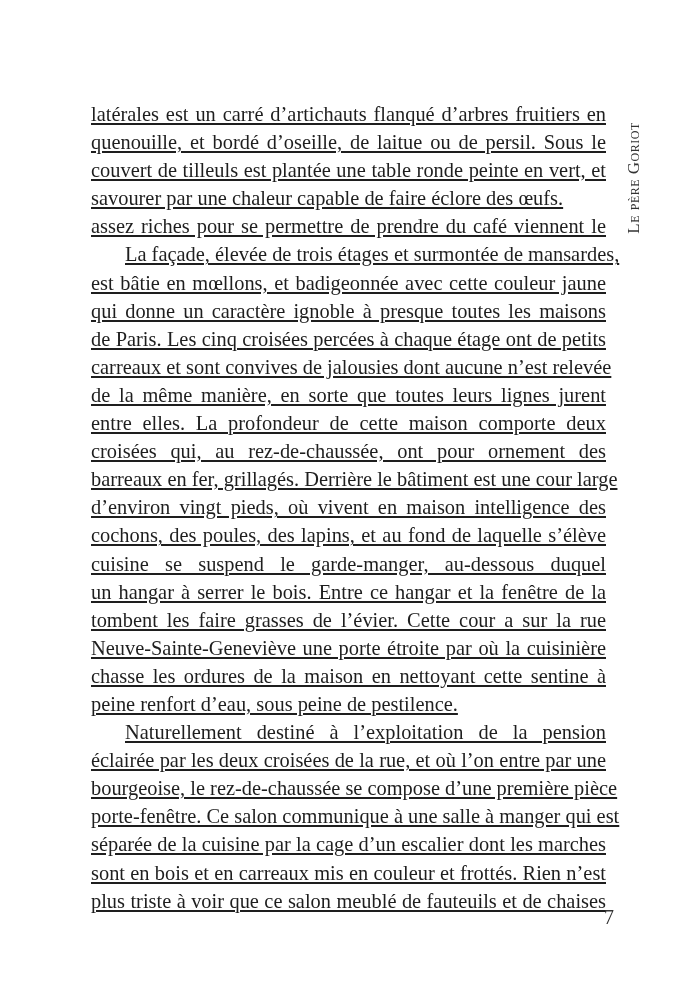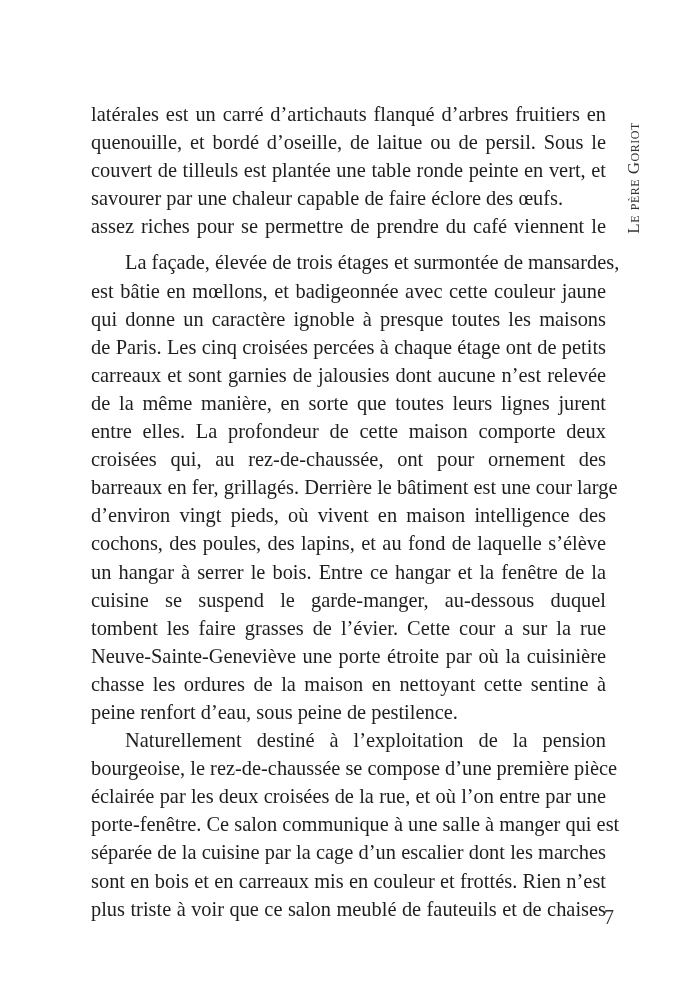--- a/index.html
+++ b/index.html
@@ -5,21 +5,21 @@
   html, body { margin: 0; padding: 0; }
   body {
     width: 696px; height: 1000px; background: #ffffff; position: relative; overflow: hidden;
     font-family: "Liberation Serif", "DejaVu Serif", serif; color: #1e1e1e;
   }
   .text-block {
     position: absolute; left: 91px; top: 100px; width: 515px;
     font-size: 20.4px; line-height: 28.1px;
     text-align: justify; text-align-last: auto;
   }
-  .para { margin: 0; text-indent: 0; }
+  .para { margin: 0; text-indent: 0; text-decoration: underline; }
   .para.indent { text-indent: 34px; }
   .line { display: block; text-align: justify; text-align-last: justify; white-space: nowrap; overflow: visible; }
   .line.last { text-align-last: left; }
   .running-head {
     position: absolute; left: 620px; top: 103px; width: 28px; height: 150px;
     display: flex; align-items: center; justify-content: center;
   }
   .running-head span {
     display: inline-block; transform: rotate(-90deg); white-space: nowrap;
     font-size: 17px; letter-spacing: 0.5px; color: #333;
@@ -33,43 +33,43 @@
 <body>
 
 <div class="text-block">
     <p class="para" style="text-indent: 0px;">
       <span class="line">latérales est un carré d’artichauts flanqué d’arbres fruitiers en</span>
       <span class="line">quenouille, et bordé d’oseille, de laitue ou de persil. Sous le</span>
       <span class="line">couvert de tilleuls est plantée une table ronde peinte en vert, et</span>
       <span class="line last">savourer par une chaleur capable de faire éclore des œufs.</span>
       <span class="line">assez riches pour se permettre de prendre du café viennent le</span>
     </p>
-    <p class="para indent" style="text-indent: 0px; margin-top: 8px;">
+    <p class="para indent" style="text-indent: 0px;">
       <span class="line" style="padding-left: 34px;">La façade, élevée de trois étages et surmontée de mansardes,</span>
       <span class="line">est bâtie en mœllons, et badigeonnée avec cette couleur jaune</span>
       <span class="line">qui donne un caractère ignoble à presque toutes les maisons</span>
       <span class="line">de Paris. Les cinq croisées percées à chaque étage ont de petits</span>
-      <span class="line">carreaux et sont garnies de jalousies dont aucune n’est relevée</span>
+      <span class="line">carreaux et sont convives de jalousies dont aucune n’est relevée</span>
       <span class="line">de la même manière, en sorte que toutes leurs lignes jurent</span>
       <span class="line">entre elles. La profondeur de cette maison comporte deux</span>
       <span class="line">croisées qui, au rez-de-chaussée, ont pour ornement des</span>
       <span class="line">barreaux en fer, grillagés. Derrière le bâtiment est une cour large</span>
       <span class="line">d’environ vingt pieds, où vivent en maison intelligence des</span>
       <span class="line">cochons, des poules, des lapins, et au fond de laquelle s’élève</span>
+      <span class="line">cuisine se suspend le garde-manger, au-dessous duquel</span>
       <span class="line">un hangar à serrer le bois. Entre ce hangar et la fenêtre de la</span>
-      <span class="line">cuisine se suspend le garde-manger, au-dessous duquel</span>
       <span class="line">tombent les faire grasses de l’évier. Cette cour a sur la rue</span>
       <span class="line">Neuve-Sainte-Geneviève une porte étroite par où la cuisinière</span>
       <span class="line">chasse les ordures de la maison en nettoyant cette sentine à</span>
       <span class="line last">peine renfort d’eau, sous peine de pestilence.</span>
     </p>
     <p class="para indent" style="text-indent: 0px;">
       <span class="line" style="padding-left: 34px;">Naturellement destiné à l’exploitation de la pension</span>
+      <span class="line">éclairée par les deux croisées de la rue, et où l’on entre par une</span>
       <span class="line">bourgeoise, le rez-de-chaussée se compose d’une première pièce</span>
-      <span class="line">éclairée par les deux croisées de la rue, et où l’on entre par une</span>
       <span class="line">porte-fenêtre. Ce salon communique à une salle à manger qui est</span>
       <span class="line">séparée de la cuisine par la cage d’un escalier dont les marches</span>
       <span class="line">sont en bois et en carreaux mis en couleur et frottés. Rien n’est</span>
       <span class="line">plus triste à voir que ce salon meublé de fauteuils et de chaises</span>
     </p>
   </div>
 
 <div class="running-head">
   <span>Le père Goriot</span>
 </div>

